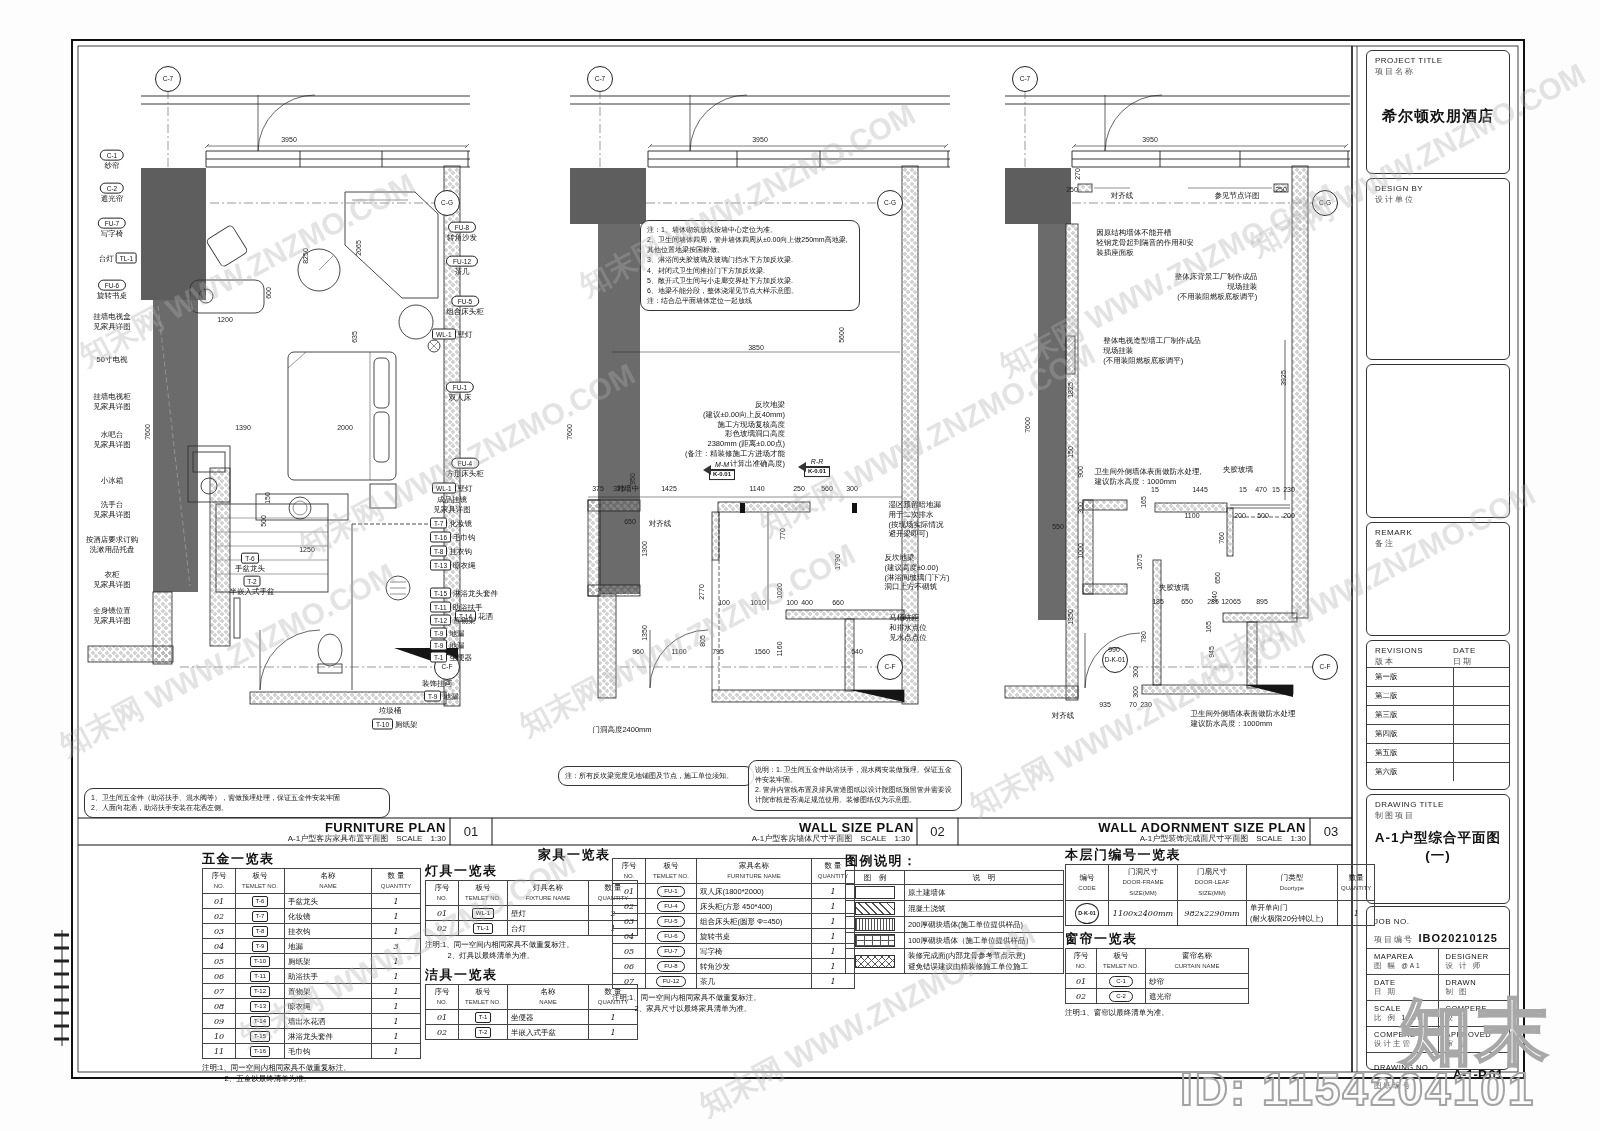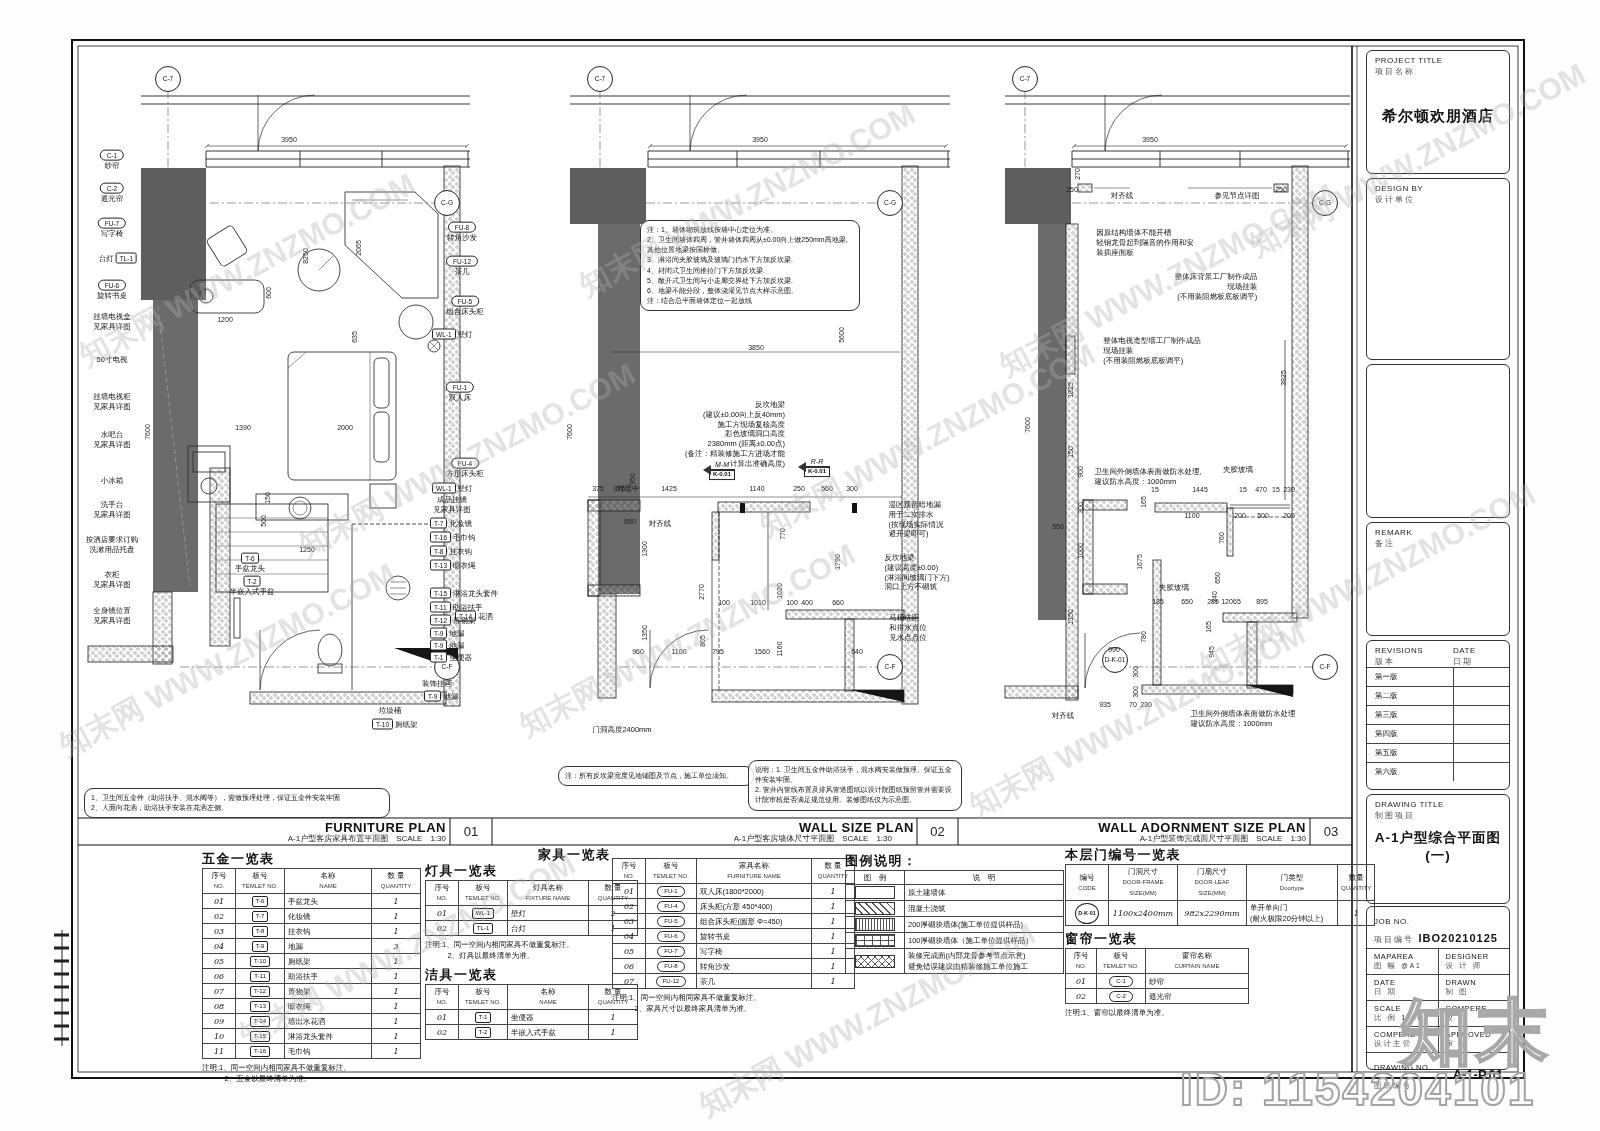--- a/index.html
+++ b/index.html
@@ -500,21 +500,21 @@
     <div class="co co-dm" style="left: 1133px; top: 705px;">70</div>
     <div class="co co-dm" style="left: 1146px; top: 705px;">230</div>
   </div>
 
 <div class="abs" style="z-index:20">
   <div class="abs pt-name" style="left:240px;top:820px;width:206px">FURNITURE PLAN</div>
   <div class="abs pt-sub" style="left:150px;top:833px;width:296px"><span>A-1户型客房家具布置平面图</span><span>SCALE</span><span>1:30</span></div>
   <div class="abs pt-num" style="left:450px;top:818px;width:42px;height:27px">01</div>
 
   <div class="abs pt-name" style="left:710px;top:820px;width:204px">WALL SIZE PLAN</div>
-  <div class="abs pt-sub" style="left:598px;top:833px;width:294px"><span>A-1户型客房墙体尺寸平面图</span><span>SCALE</span><span>1:30</span></div>
+  <div class="abs pt-sub" style="left:616px;top:833px;width:294px"><span>A-1户型客房墙体尺寸平面图</span><span>SCALE</span><span>1:30</span></div>
   <div class="abs pt-num" style="left:917px;top:818px;width:41px;height:27px">02</div>
 
   <div class="abs pt-name" style="left:1070px;top:820px;width:236px">WALL ADORNMENT SIZE PLAN</div>
   <div class="abs pt-sub" style="left:990px;top:833px;width:316px"><span>A-1户型装饰完成面尺寸平面图</span><span>SCALE</span><span>1:30</span></div>
   <div class="abs pt-num" style="left:1310px;top:818px;width:42px;height:27px">03</div>
 </div>
 
 <div class="abs t-title" style="left:202px;top:850px;z-index:20">五金一览表</div>
 <div class="tbl abs" style="left:202px;top:868px;z-index:20">
   <table>

